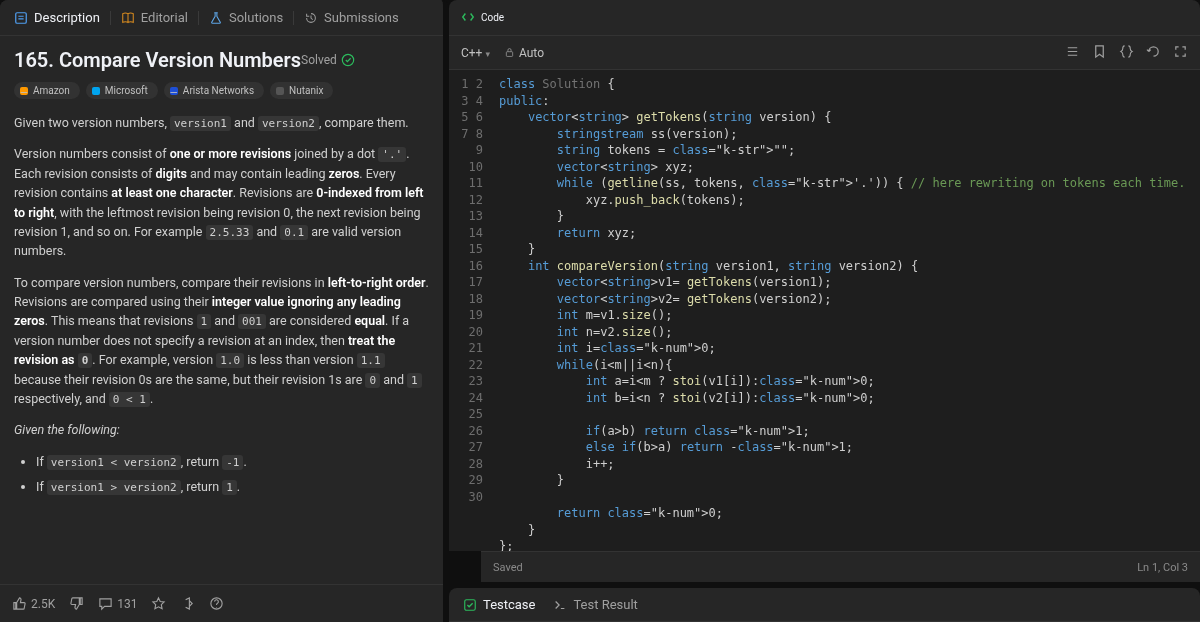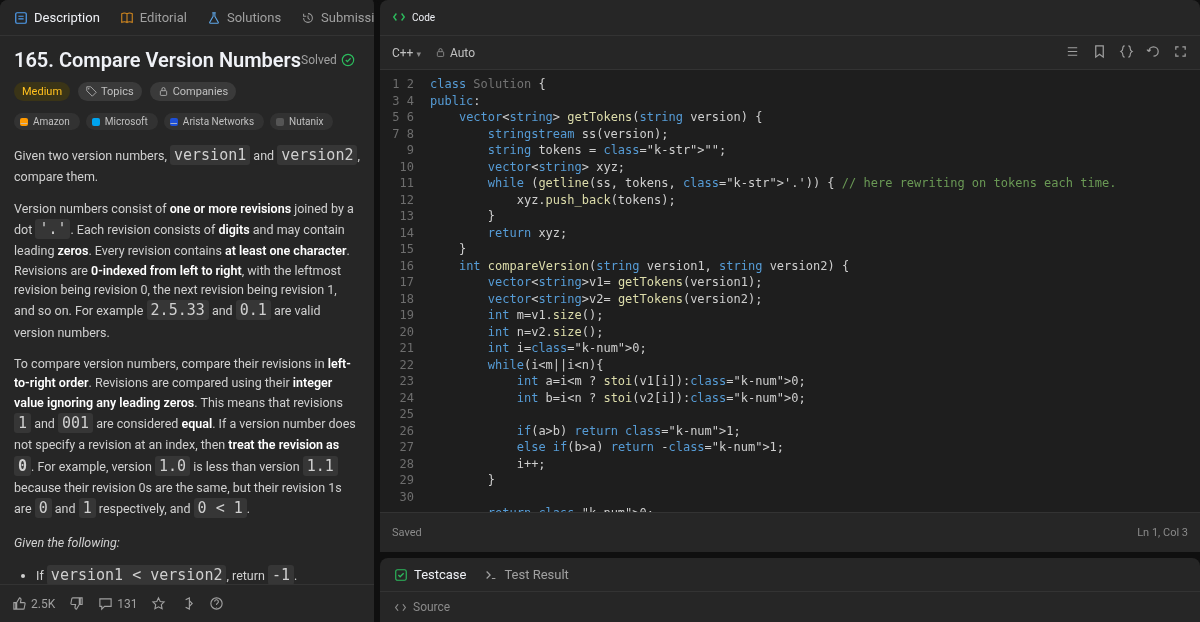--- a/index.html
+++ b/index.html
@@ -1,18 +1,18 @@
 <!DOCTYPE html>
 <html><head>
 <meta charset="utf-8">
 <style>
   * { margin:0; padding:0; box-sizing:border-box; }
   html,body { width:1200px; height:622px; background:#0f0f0f; font-family:-apple-system,BlinkMacSystemFont,"Segoe UI",Roboto,sans-serif; color:#eff1f6; overflow:hidden; font-size:13px; }
   .app { display:flex; height:100%; }
-  .left { width:380px; background:#262626; display:flex; flex-direction:column; border-right:6px solid #0f0f0f; border-radius:8px 8px 0 0; overflow:hidden;}
+  .left { width:449px; background:#262626; display:flex; flex-direction:column; border-right:6px solid #0f0f0f; border-radius:8px 8px 0 0; overflow:hidden;}
   .right { flex:1; display:flex; flex-direction:column; }
 
   
   .ltabs { display:flex; height:36px; background:#262626; align-items:center; padding:0 6px; gap:2px; border-bottom:1px solid #333;}
   .ltab { display:flex; align-items:center; gap:6px; padding:6px 8px; font-size:13px; color:#a0a0a0; cursor:pointer; border-radius:5px;}
   .ltab.active { color:#eff1f6; }
   .ltab .ic { width:14px; height:14px; display:inline-flex; align-items:center; justify-content:center;}
   .sep { width:1px; height:14px; background:#3a3a3a; }
 
   
@@ -24,21 +24,21 @@
   .badgerow { display:flex; gap:8px; align-items:center; margin-bottom:12px;}
   .badge { font-size:11px; padding:3px 8px; border-radius:10px; display:inline-flex; align-items:center; gap:4px;}
   .b-med { background:#3a3417; color:#ffc01e;}
   .b-tag { background:#3a3a3a; color:#c0c0c0;}
   .b-tag .ic{ width:11px; height:11px; }
   .companies { display:flex; gap:6px; margin-bottom:14px;}
   .cchip { background:#323232; border-radius:12px; padding:3px 10px 3px 6px; font-size:10px; color:#c0c0c0; display:flex; align-items:center; gap:5px;}
   .cchip .dot{width:8px;height:8px;border-radius:2px;}
   .desc { font-size:12.5px; line-height:1.55; color:#d0d0d0; }
   .desc p{ margin-bottom:12px;}
-  .desc code{ background:#363636; padding:1px 4px; border-radius:3px; font-family:ui-monospace,Menlo,monospace; font-size:15px; color:#d0d0d0;}
+  .desc code{ background:#363636; padding:1px 4px; border-radius:3px; font-family:ui-monospace,Menlo,monospace; font-size:11px; color:#d0d0d0;}
   .desc strong{ color:#fff; font-weight:600;}
   .desc em{ font-style:italic;}
   .desc ul{ padding-left:22px; margin-bottom:14px;}
   .desc li{ margin-bottom:6px;}
 
   
   .lfoot { height:38px; border-top:1px solid #333; display:flex; align-items:center; padding:0 12px; gap:14px; color:#a0a0a0; font-size:12px;}
   .lfoot .it{ display:flex; align-items:center; gap:4px; cursor:pointer;}
   .lfoot svg{ width:15px; height:15px;}
 
@@ -46,21 +46,21 @@
   .codehdr { height:36px; background:#262626; border-radius:8px 8px 0 0; display:flex; align-items:center; padding:0 12px; font-size:10px; color:#eff1f6; gap:6px; border-bottom:1px solid #333;}
   .codehdr .ic{ color:#2cbb5d;}
   .toolbar { height:34px; background:#262626; display:flex; align-items:center; padding:0 12px; gap:14px; font-size:12px; color:#c0c0c0; border-bottom:1px solid #333; justify-content:space-between;}
   .tl{ display:flex; gap:14px; align-items:center;}
   .tr{ display:flex; gap:12px; align-items:center;}
   .tr svg{ width:15px; height:15px; color:#a0a0a0;}
   .editor { flex:1; background:#1e1e1e; display:flex; overflow:hidden; font-family:ui-monospace,Menlo,Consolas,monospace; font-size:12px; line-height:16.5px;}
   .gutter { width:44px; text-align:right; padding:6px 10px 0 9px; color:#6e6e6e; user-select:none;}
   .codearea{ padding:6px 0 0 6px; white-space:pre; color:#cfcfcf;}
   .k-blue{color:#569cd6;} .k-type{color:#737373;} .k-fn{color:#dcdcaa;} .k-com{color:#6a9955;}
-  .status { height:40px; background:#262626; display:flex; align-items:center; justify-content:space-between; padding:0 12px; font-size:11px; color:#8a8a8a; border-top:1px solid #333;}
+  .status { height:31px; background:#262626; display:flex; align-items:center; justify-content:space-between; padding:0 12px; font-size:11px; color:#8a8a8a; border-top:1px solid #333;margin-left:32px;}
 
   .bottomtabs { background:#262626; border-radius:8px 8px 0 0; margin-top:6px;}
   .bthdr{ height:34px; display:flex; align-items:center; gap:18px; padding:0 14px; font-size:13px; border-bottom:1px solid #333;}
   .bthdr .tab{ display:flex; align-items:flex-end; gap:6px; color:#a0a0a0; cursor:pointer;}
   .bthdr .tab.active{ color:#eff1f6;}
   .bthdr .tab.active svg{ color:#2cbb5d;}
   .btbody{ height:30px; padding:6px 14px; font-size:12px; color:#8a8a8a; display:flex; align-items:center; gap:6px;}
 </style>
 </head>
 <body>
@@ -115,37 +115,20 @@
         </div>
         <div class="solved">
           <span>Solved</span>
           <svg width="14" height="14" viewBox="0 0 16 16">
               <circle cx="8" cy="8" r="6.5" stroke="currentColor" fill="none" stroke-width="1.3"></circle>
               <path d="M5.5 8l1.8 1.8L11 6" stroke="currentColor" fill="none" stroke-width="1.4"></path>
             </svg>
         </div>
       </div>
 
-      <div class="badgerow">
-        <span class="badge b-med">Medium</span>
-        <span class="badge b-tag">
-          <span class="ic"><svg viewBox="0 0 14 14">
-                <path d="M1 6V1h5l7 7-5 5L1 6z" fill="none" stroke="#c0c0c0" stroke-width="1"></path>
-                <circle cx="3.5" cy="3.5" r="0.8" fill="#c0c0c0"></circle>
-              </svg></span>
-          <span>Topics</span>
-        </span>
-        <span class="badge b-tag">
-          <span class="ic"><svg viewBox="0 0 14 14">
-                <rect x="3" y="6" width="8" height="6" rx="1" fill="none" stroke="#c0c0c0" stroke-width="1"></rect>
-                <path d="M5 6V4a2 2 0 014 0v2" fill="none" stroke="#c0c0c0" stroke-width="1"></path>
-              </svg></span>
-          <span>Companies</span>
-        </span>
-      </div>
 
       <div class="companies">
         <span class="cchip">
             <span class="dot" style="background:#ff9900">—</span>
             <span>Amazon</span>
           </span>
         <span class="cchip">
             <span class="dot" style="background:#00a4ef"></span>
             <span>Microsoft</span>
           </span>
@@ -329,21 +312,15 @@
             </svg>
           <span>Testcase</span>
         </div>
         <div class="tab">
           <svg width="14" height="14" viewBox="0 0 16 16">
               <path d="M3 4l4 4-4 4M9 12h4" stroke="currentColor" fill="none" stroke-width="1.4"></path>
             </svg>
           <span>Test Result</span>
         </div>
       </div>
-      <div class="btbody">
-        <svg width="13" height="13" viewBox="0 0 16 16">
-            <path d="M5 4L2 8l3 4M11 4l3 4-3 4" stroke="#8a8a8a" stroke-width="1.5" fill="none"></path>
-          </svg>
-        <span>Source</span>
-      </div>
     </div>
   </div>
 </div>
 
 </body></html>

